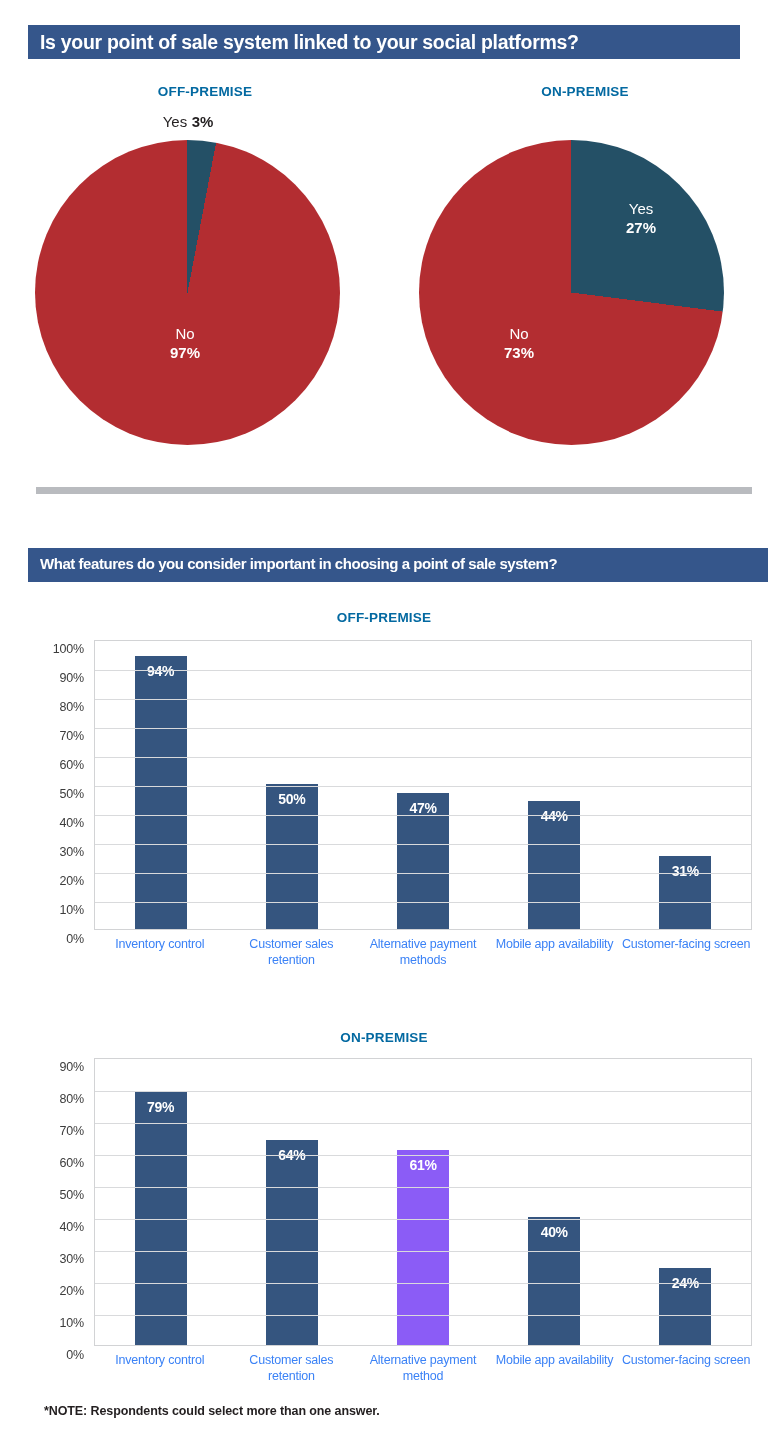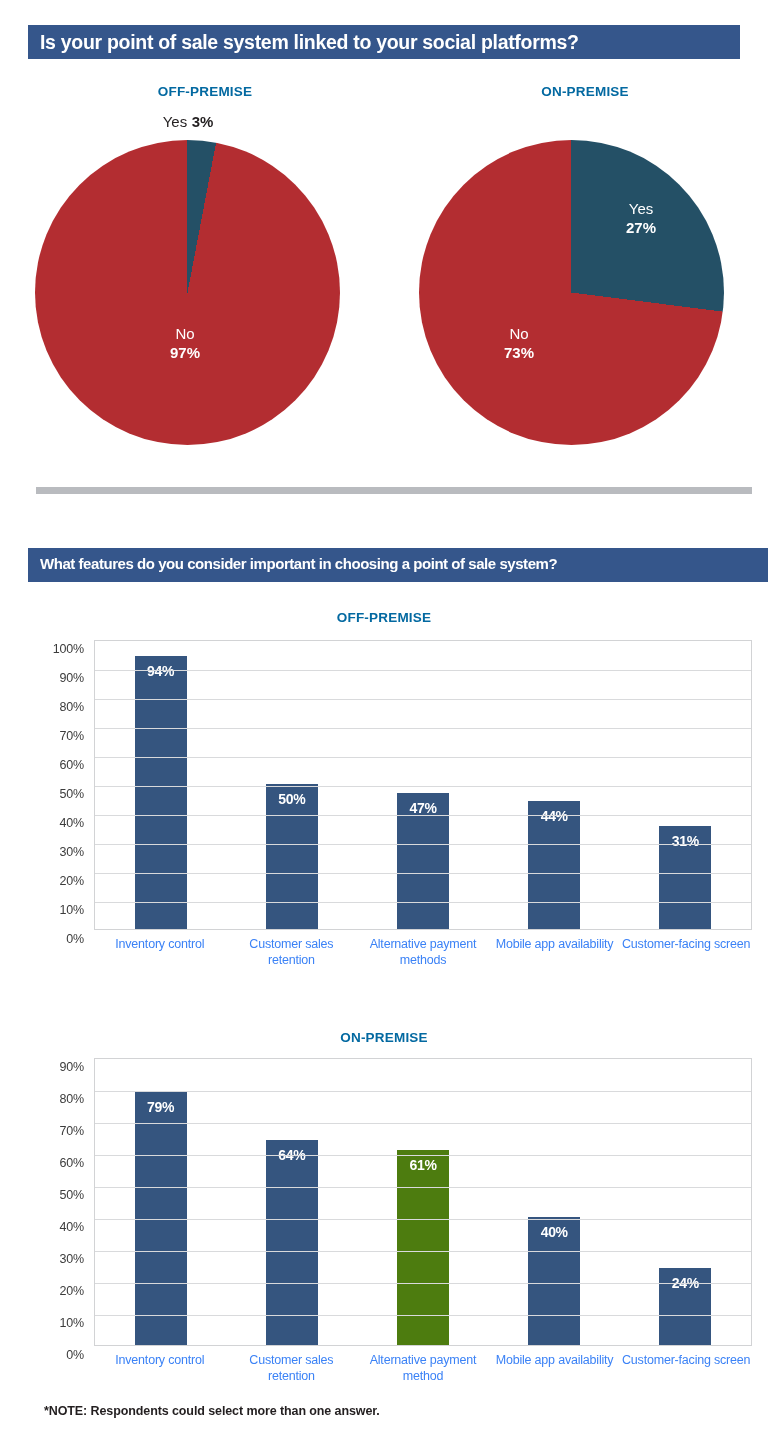--- a/index.html
+++ b/index.html
@@ -294,21 +294,21 @@
               <div class="bar" style="height: 136.3px; background: rgb(53, 85, 127);">
                 <div class="bar-value">47%</div>
               </div>
             </div>
             <div class="bar-slot">
               <div class="bar" style="height: 127.6px; background: rgb(53, 85, 127);">
                 <div class="bar-value">44%</div>
               </div>
             </div>
             <div class="bar-slot">
-              <div class="bar" style="height: 103px; background: rgb(53, 85, 127);">
+              <div class="bar" style="height: 73px; background: rgb(53, 85, 127);">
                 <div class="bar-value">31%</div>
               </div>
             </div>
           </div>
       <div class="gridline" style="top: 29px;"></div>
           <div class="gridline" style="top: 58px;"></div>
           <div class="gridline" style="top: 87px;"></div>
           <div class="gridline" style="top: 116px;"></div>
           <div class="gridline" style="top: 145px;"></div>
           <div class="gridline" style="top: 174px;"></div>
@@ -346,21 +346,21 @@
               <div class="bar" style="height: 252.8px; background: rgb(53, 85, 127);">
                 <div class="bar-value">79%</div>
               </div>
             </div>
             <div class="bar-slot">
               <div class="bar" style="height: 204.8px; background: rgb(53, 85, 127);">
                 <div class="bar-value">64%</div>
               </div>
             </div>
             <div class="bar-slot">
-              <div class="bar" style="height: 195.2px; background: #4d7c0f;">
+              <div class="bar" style="height: 195.2px; background: #8b5cf6;">
                 <div class="bar-value">61%</div>
               </div>
             </div>
             <div class="bar-slot">
               <div class="bar" style="height: 128px; background: rgb(53, 85, 127);">
                 <div class="bar-value">40%</div>
               </div>
             </div>
             <div class="bar-slot">
               <div class="bar" style="height: 76.8px; background: rgb(53, 85, 127);">

